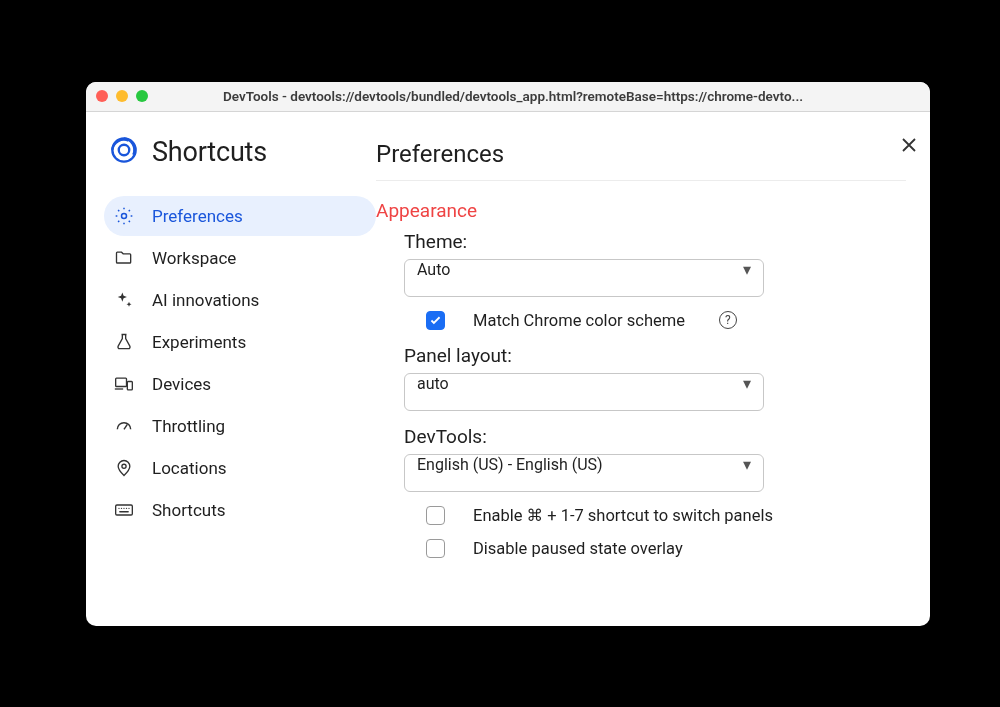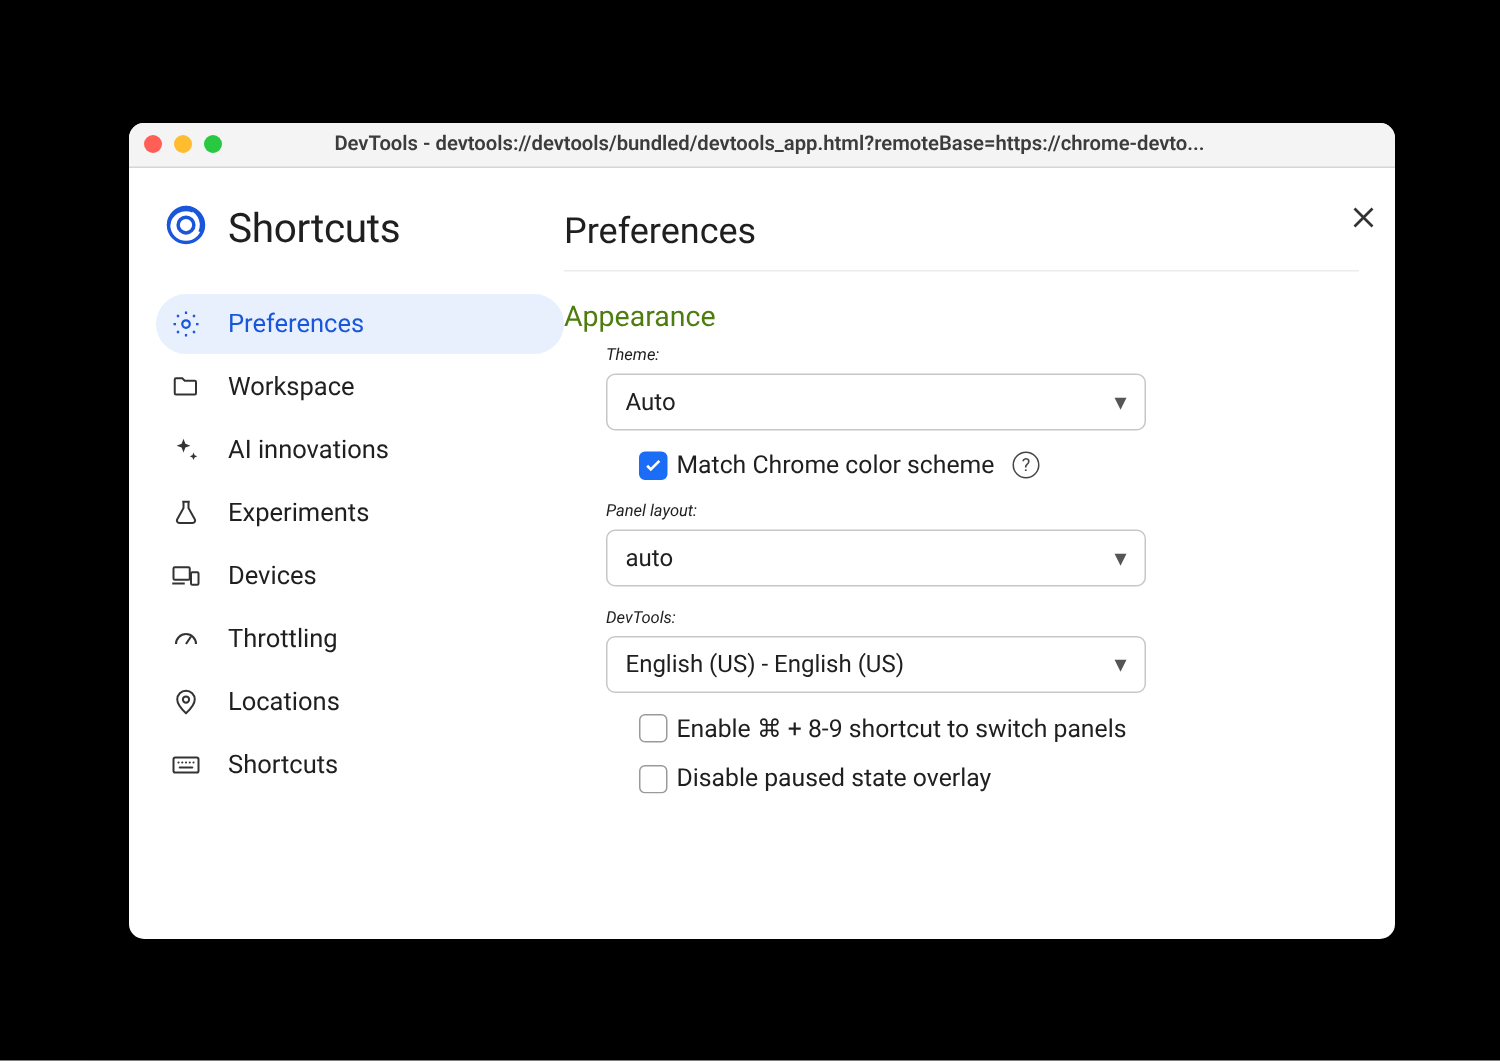--- a/index.html
+++ b/index.html
@@ -112,44 +112,43 @@
   .page-title {
     font-size: 24px;
     color: #1f1f1f;
     font-weight: 400;
     padding-bottom: 12px;
     border-bottom: 1px solid #ececec;
     margin-bottom: 18px;
   }
   .section-title {
     font-size: 19px;
-    color: #4d7c0f;
+    color: #ef4444;
     margin-bottom: 8px;
   }
   .form-group { margin-left: 28px; margin-bottom: 14px; }
-  .form-label { font-size: 11px; color:#1f1f1f; margin-bottom: 6px; display:block;font-style:italic;}
+  .form-label { font-size: 19px; color:#1f1f1f; margin-bottom: 6px; display:block;}
   .select {
     width: 360px;
     height: 38px;
     border: 1px solid #c7c7c7;
     border-radius: 6px;
     display:flex;
-    align-items:center;
     justify-content: space-between;
     padding: 0 12px;
     font-size: 16px;
     color:#1f1f1f;
     cursor:pointer;
     background:#fff;
   }
   .select .caret { color:#555; }
   .checkrow {
     display:flex;
     align-items:center;
-    gap:6px;
+    gap:28px;
     margin-left: 28px;
     margin-bottom: 14px;
     font-size:16.5px;
     color:#1f1f1f;
     padding-left:22px;
   }
   .checkbox {
     width:19px; height:19px;
     border-radius:4px;
     border:1.5px solid #9a9a9a;
@@ -310,21 +309,21 @@
         <div class="select">
           <span>English (US) - English (US)</span>
           <span class="caret">▾</span>
         </div>
       </div>
 
       <div class="checkrow">
         <span class="checkbox">
           
         </span>
-        <span>Enable ⌘ + 8-9 shortcut to switch panels</span>
+        <span>Enable ⌘ + 1-7 shortcut to switch panels</span>
       </div>
 
       <div class="checkrow truncated">
         <span class="checkbox">
           
         </span>
         <span>Disable paused state overlay</span>
       </div>
     </div>
   </div>

